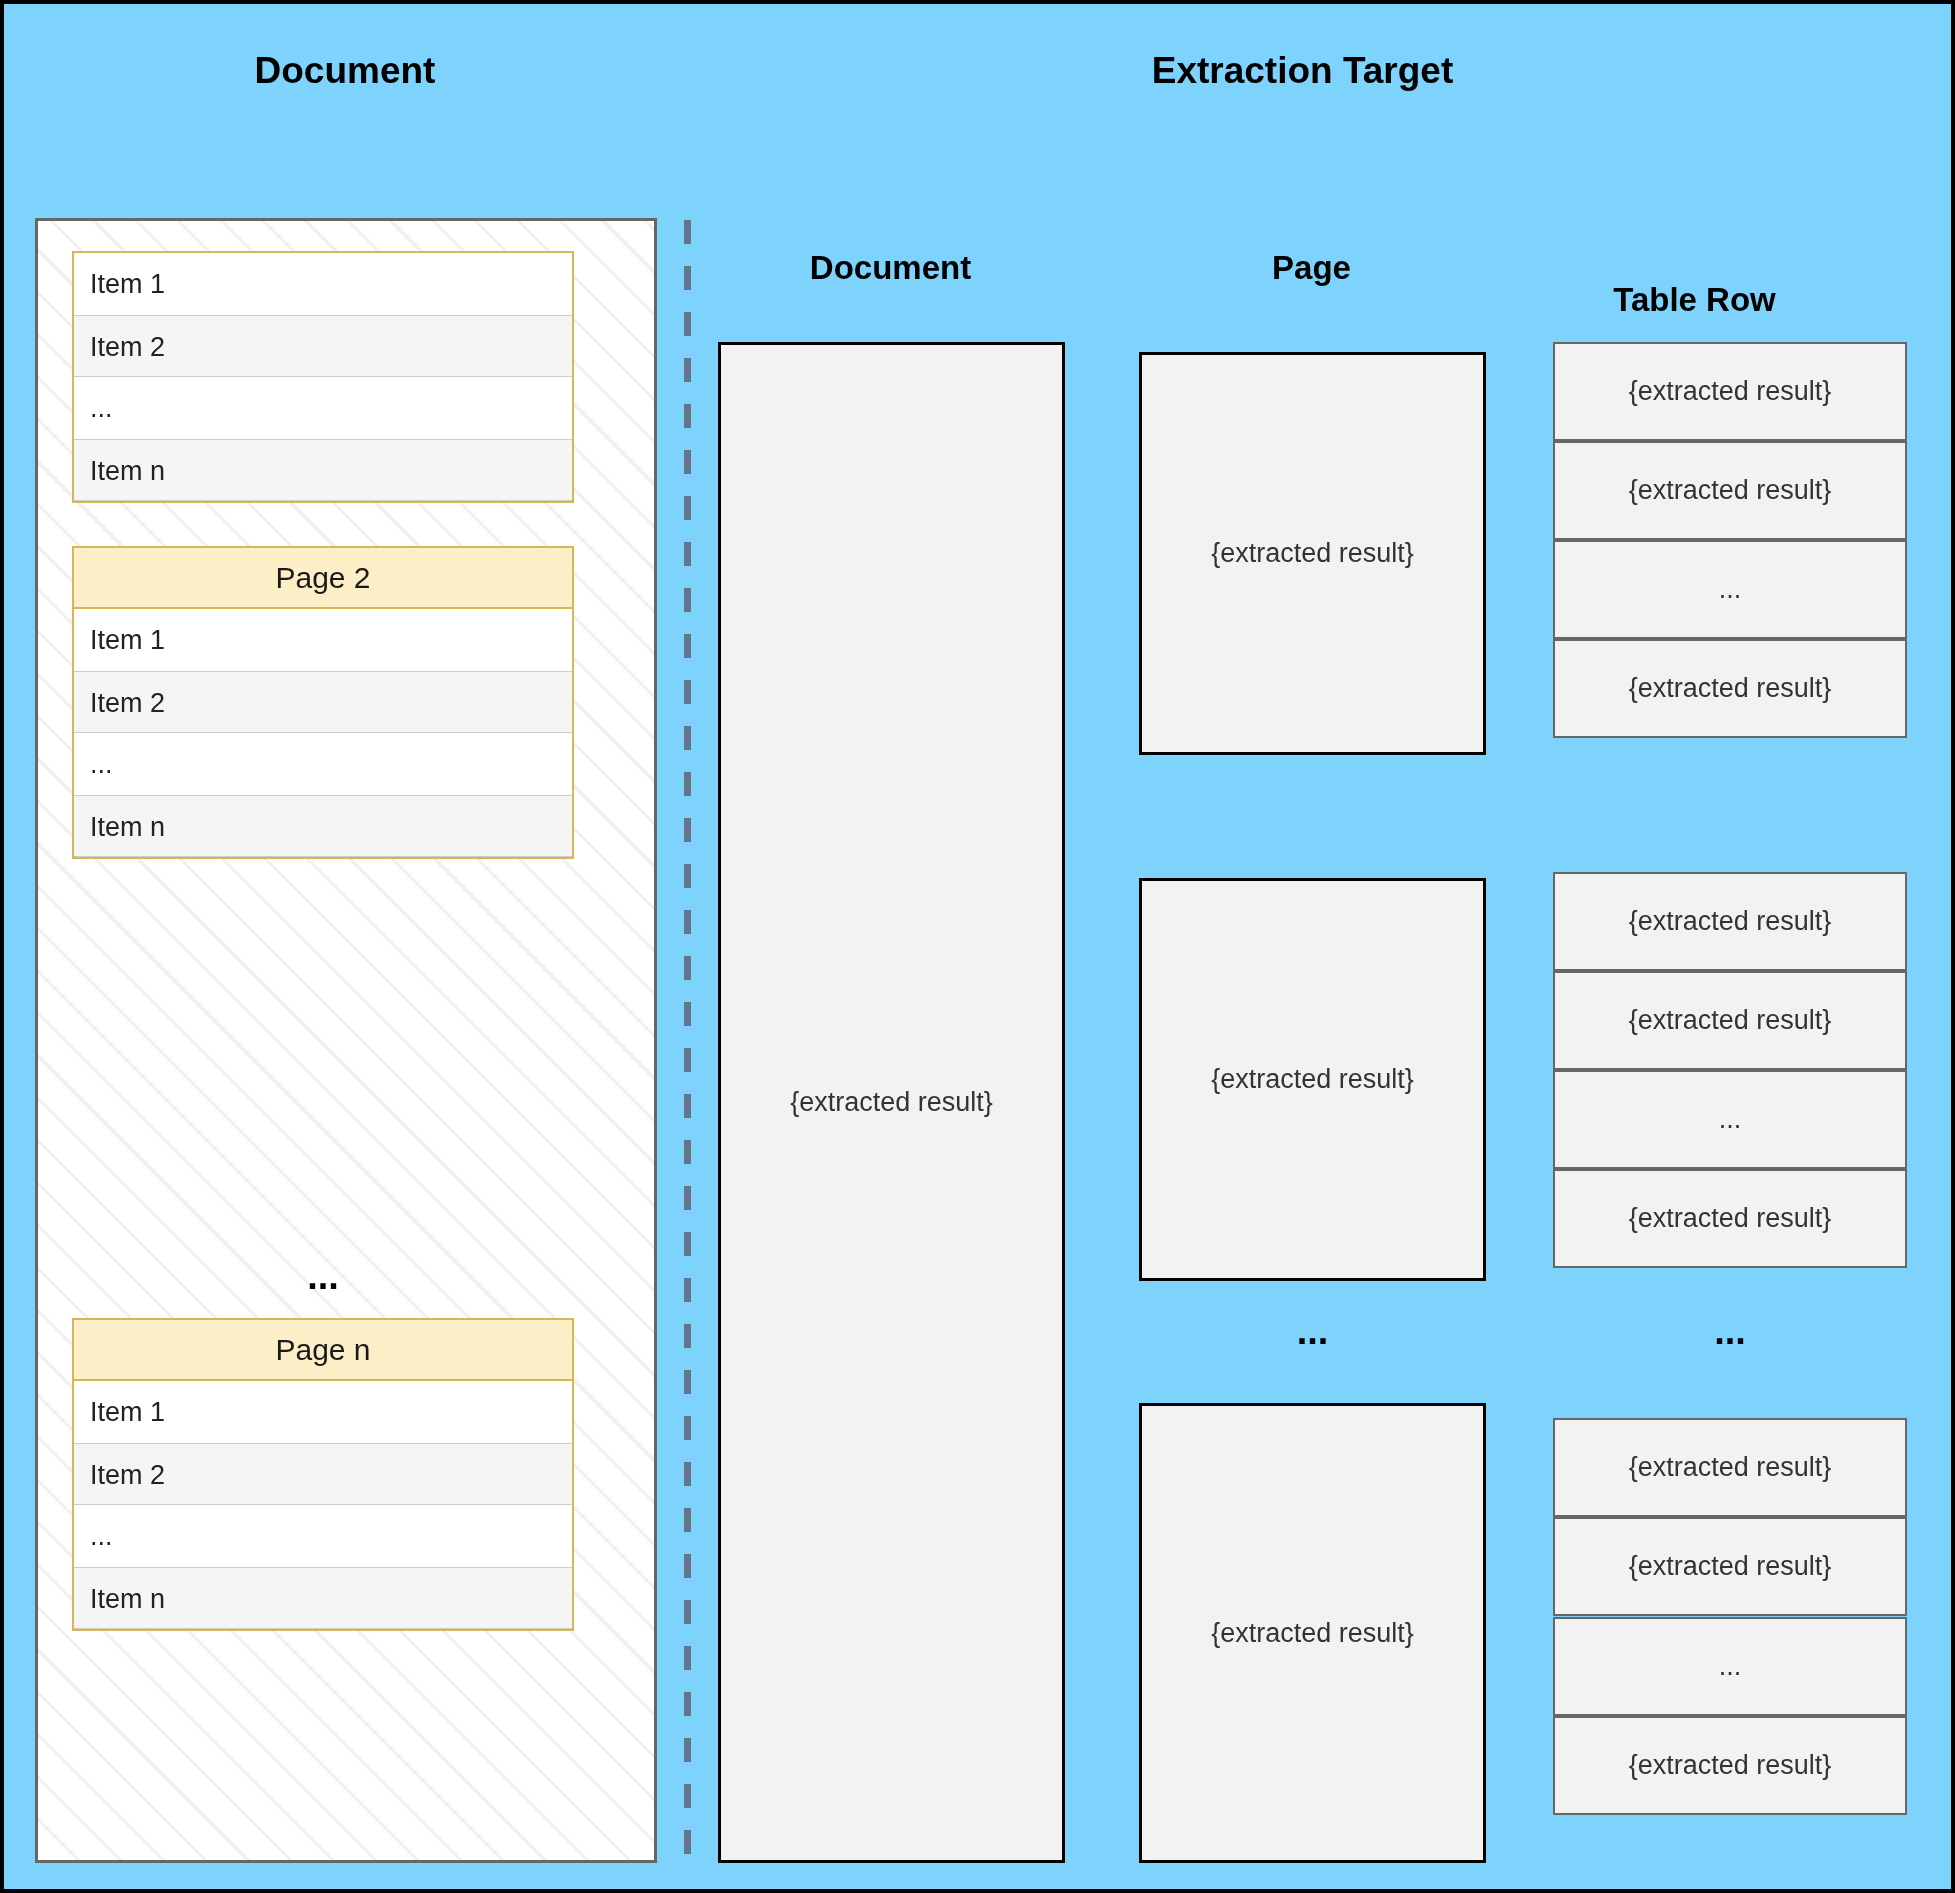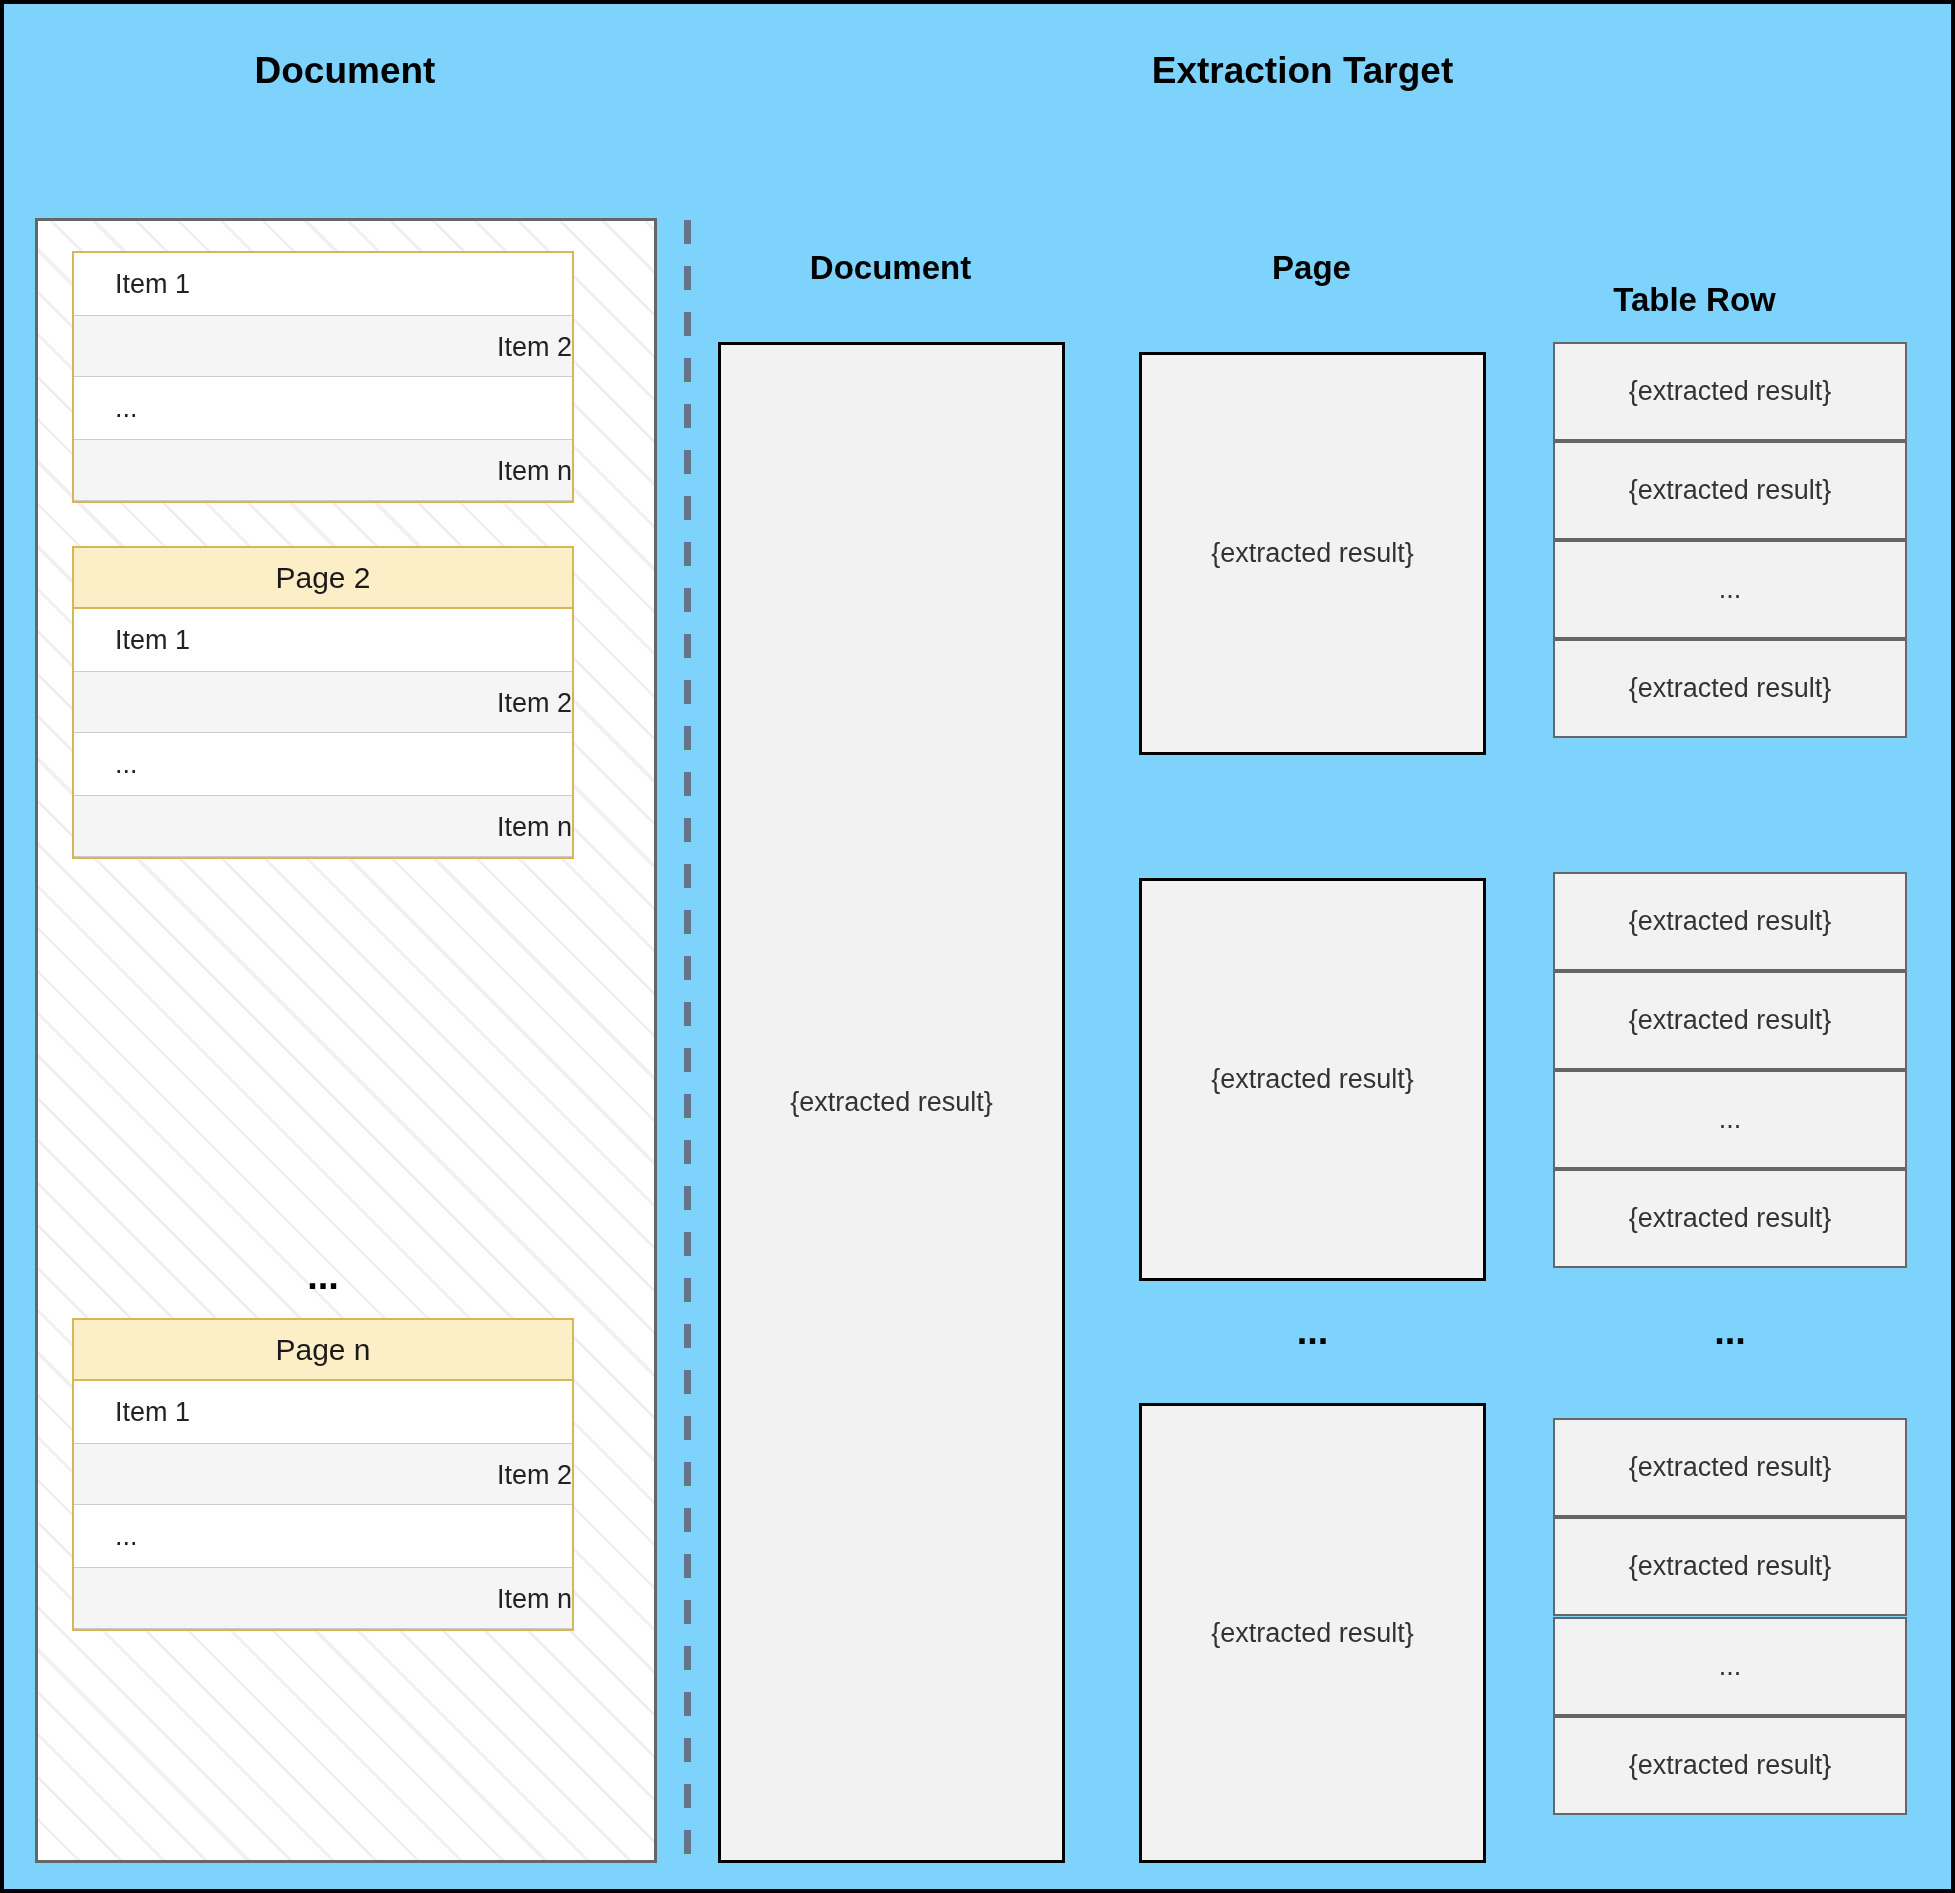--- a/index.html
+++ b/index.html
@@ -79,22 +79,22 @@
     color: #1a1a1a;
   }
   .page-item {
     height: 62px;
     line-height: 62px;
     padding-left: 16px;
     font-size: 27px;
     color: #222222;
     box-sizing: border-box;
   }
-  .page-item.odd  { background: #ffffff; margin-left: 25px; }
-  .page-item.even { background: #F5F5F5; border-top: 1.2px solid #cccccc; border-bottom: 1.2px solid #cccccc; text-align: right; }
+  .page-item.odd  { background: #ffffff; }
+  .page-item.even { background: #F5F5F5; border-top: 1.2px solid #cccccc; border-bottom: 1.2px solid #cccccc; }
 
   .dots-left {
     position: absolute;
     left: 34px;
     width: 502px;
     text-align: center;
     font-size: 38px;
     font-weight: bold;
     color: #000000;
     line-height: 1;

